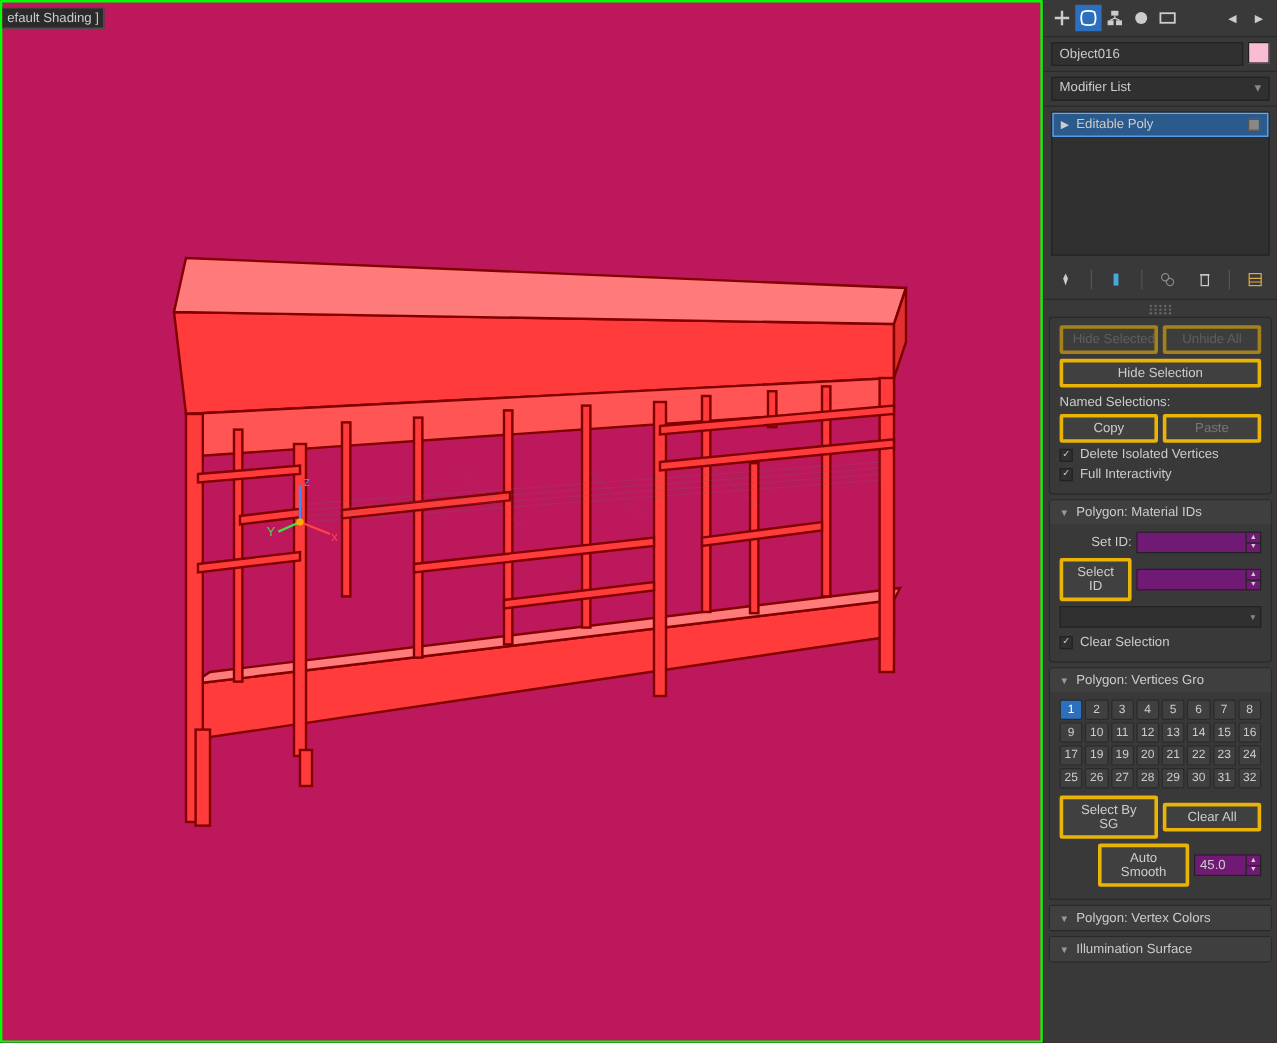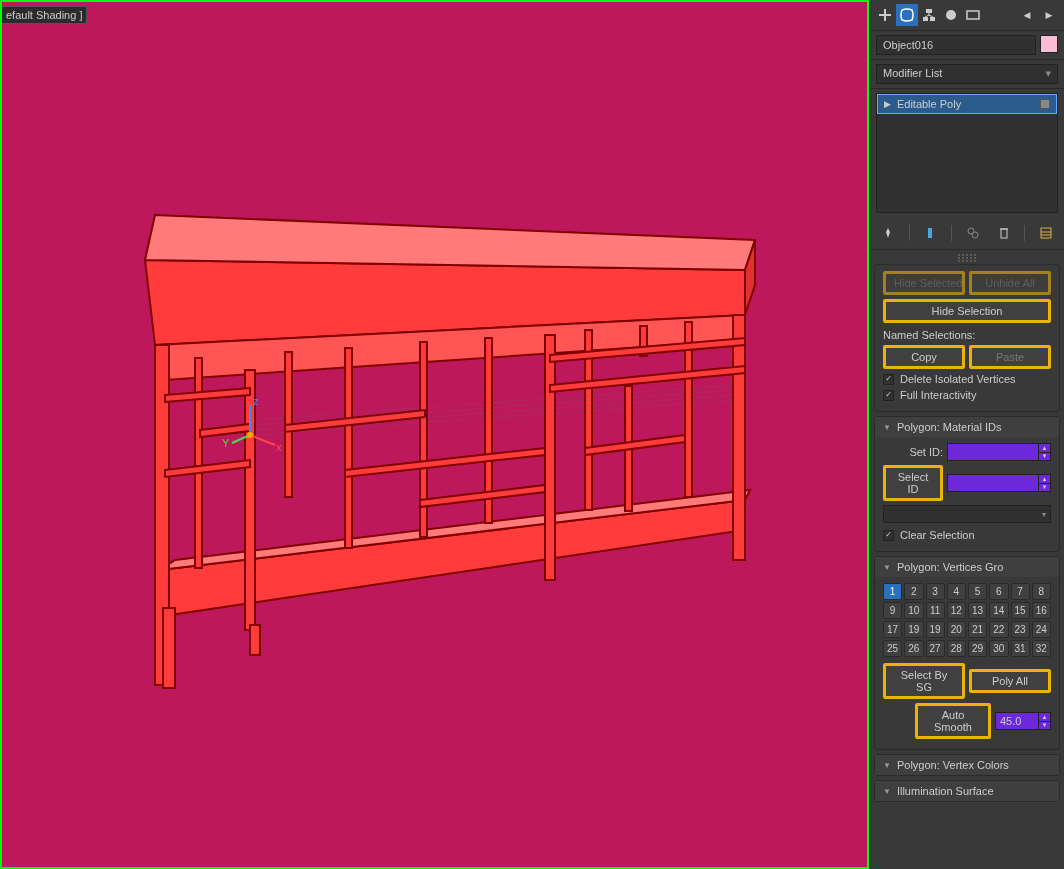--- a/index.html
+++ b/index.html
@@ -47,21 +47,21 @@
   .btn.dim { color: #777; }
   
   .row { display: flex; gap: 4px; align-items: center; margin-bottom: 4px; }
   .row .lbl { flex: 0 0 auto; text-align: right; }
   .row .grow { flex: 1; }
   
   .check { display: flex; align-items: center; gap: 6px; margin-bottom: 4px; cursor: pointer; }
   .check .box { width: 11px; height: 11px; border: 1px solid #222; background: #303030; display: flex; align-items: center; justify-content: center; font-size: 8px; line-height: 1; }
   .check .box.on::after { content: "✓"; color: #ccc; }
   
-  .spinner { display: flex; background: #6d28d9; border: 1px solid #222; height: 18px; align-items: stretch; }
+  .spinner { display: flex; background: #701a75; border: 1px solid #222; height: 18px; align-items: stretch; }
   .spinner .val { flex: 1; padding: 0 4px; display: flex; align-items: center; }
   .spinner .arrows { width: 12px; display: flex; flex-direction: column; border-left: 1px solid #222; }
   .spinner .arrows div { flex: 1; font-size: 6px; display: flex; align-items: center; justify-content: center; cursor: pointer; }
   .spinner .arrows div:first-child { border-bottom: 1px solid #222; }
   
   .sg-grid { display: grid; grid-template-columns: repeat(8, 1fr); gap: 2px; margin-bottom: 6px; }
   .sg-btn { background: #404040; border: 1px solid #2a2a2a; color: #ccc; text-align: center; padding: 2px 0; border-radius: 2px; cursor: pointer; font-size: 10px; }
   .sg-btn.sel { background: #2b6fbf; color: #fff; }
   
   .colorbox { width: 58px; height: 16px; background: #fff; border: 1px solid #222; }
@@ -337,21 +337,21 @@
             <div class="sg-btn">26</div>
             <div class="sg-btn">27</div>
             <div class="sg-btn">28</div>
             <div class="sg-btn">29</div>
             <div class="sg-btn">30</div>
             <div class="sg-btn">31</div>
             <div class="sg-btn">32</div>
           </div>
         <div class="row">
           <div class="btn grow">Select By SG</div>
-          <div class="btn grow">Poly All</div>
+          <div class="btn grow">Clear All</div>
         </div>
         <div class="row">
           <div class="btn" style="flex:1;margin-left:32px;">Auto Smooth</div>
           <div class="spinner" style="flex:1;">
             <span class="val">45.0</span>
               <div class="arrows">
                 <div>▲</div>
                 <div>▼</div>
               </div>
           </div>

